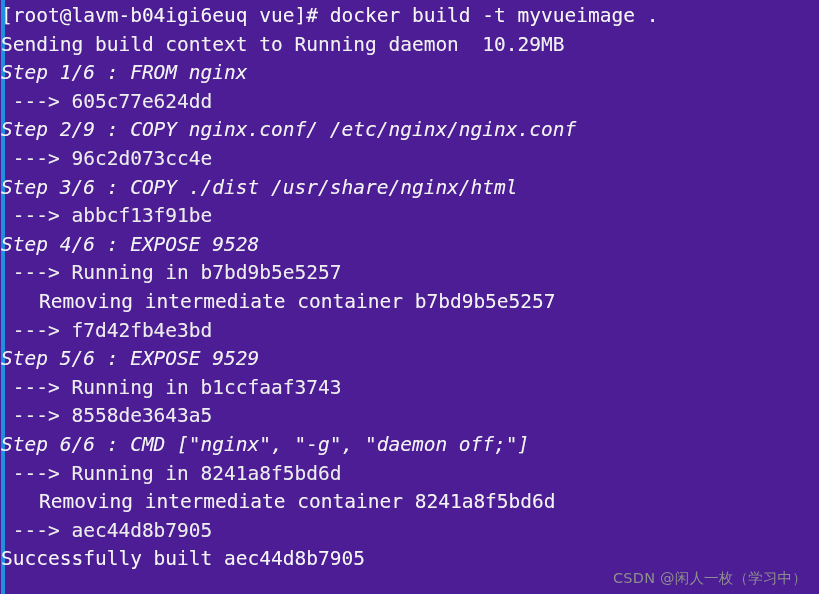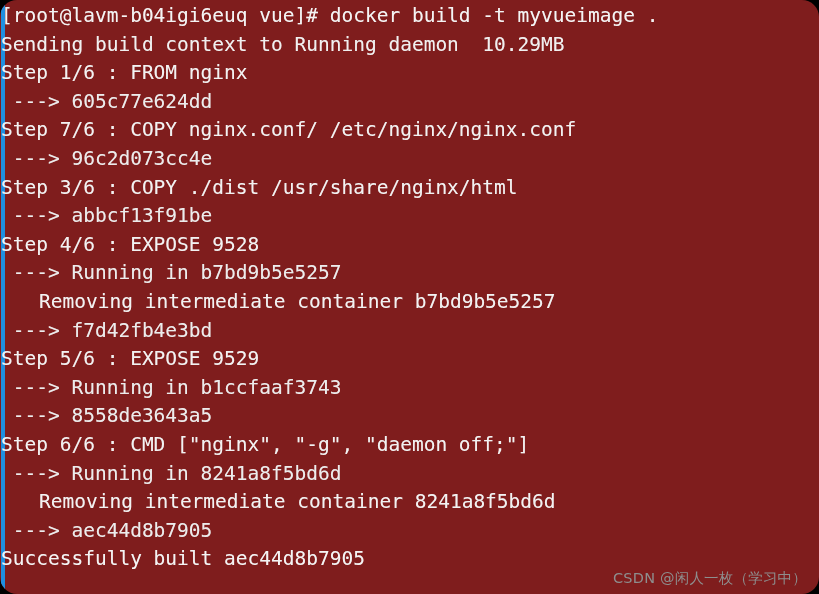--- a/index.html
+++ b/index.html
@@ -5,24 +5,23 @@
 <style>
   html, body {
     margin: 0;
     padding: 0;
     background: #000000;
   }
   #terminal-window {
     position: relative;
     width: 819px;
     height: 594px;
-    background: #7f1d1d;
+    background: #4c1d95;
     overflow: hidden;
     font-family: "DejaVu Sans Mono", "Liberation Mono", monospace;
-    border-radius: 17px;
   }
   #left-accent-bar {
     position: absolute;
     left: 1px;
     top: 0;
     width: 4px;
     height: 594px;
     background: #1f8fe0;
   }
   #terminal-output {
@@ -42,20 +41,21 @@
     color: #f0f0f0;
     white-space: pre;
     padding-left: 1px;
     text-shadow: 0 0 0.4px rgba(255,255,255,0.35);
   }
   .term-line.cmd {
     color: #f4f4f4;
   }
   .term-line.step {
     color: #f2f2f2;
+    font-style: italic;
   }
   .term-line.arrow {
     color: #ececec;
   }
   .term-line.removing {
     color: #f2f2f2;
     padding-left: 39px;
   }
   .term-line.success {
     color: #f4f4f4;
@@ -77,21 +77,21 @@
 
 <div id="terminal-window">
 
   <div id="left-accent-bar"></div>
 
   <div id="terminal-output">
       <span class="term-line cmd">[root@lavm-b04igi6euq vue]# docker build -t myvueimage .</span>
       <span class="term-line output">Sending build context to Running daemon  10.29MB</span>
       <span class="term-line step">Step 1/6 : FROM nginx</span>
       <span class="term-line arrow"> ---&gt; 605c77e624dd</span>
-      <span class="term-line step">Step 7/6 : COPY nginx.conf/ /etc/nginx/nginx.conf</span>
+      <span class="term-line step">Step 2/9 : COPY nginx.conf/ /etc/nginx/nginx.conf</span>
       <span class="term-line arrow"> ---&gt; 96c2d073cc4e</span>
       <span class="term-line step">Step 3/6 : COPY ./dist /usr/share/nginx/html</span>
       <span class="term-line arrow"> ---&gt; abbcf13f91be</span>
       <span class="term-line step">Step 4/6 : EXPOSE 9528</span>
       <span class="term-line arrow"> ---&gt; Running in b7bd9b5e5257</span>
       <span class="term-line removing">Removing intermediate container b7bd9b5e5257</span>
       <span class="term-line arrow"> ---&gt; f7d42fb4e3bd</span>
       <span class="term-line step">Step 5/6 : EXPOSE 9529</span>
       <span class="term-line arrow"> ---&gt; Running in b1ccfaaf3743</span>
       <span class="term-line arrow"> ---&gt; 8558de3643a5</span>

